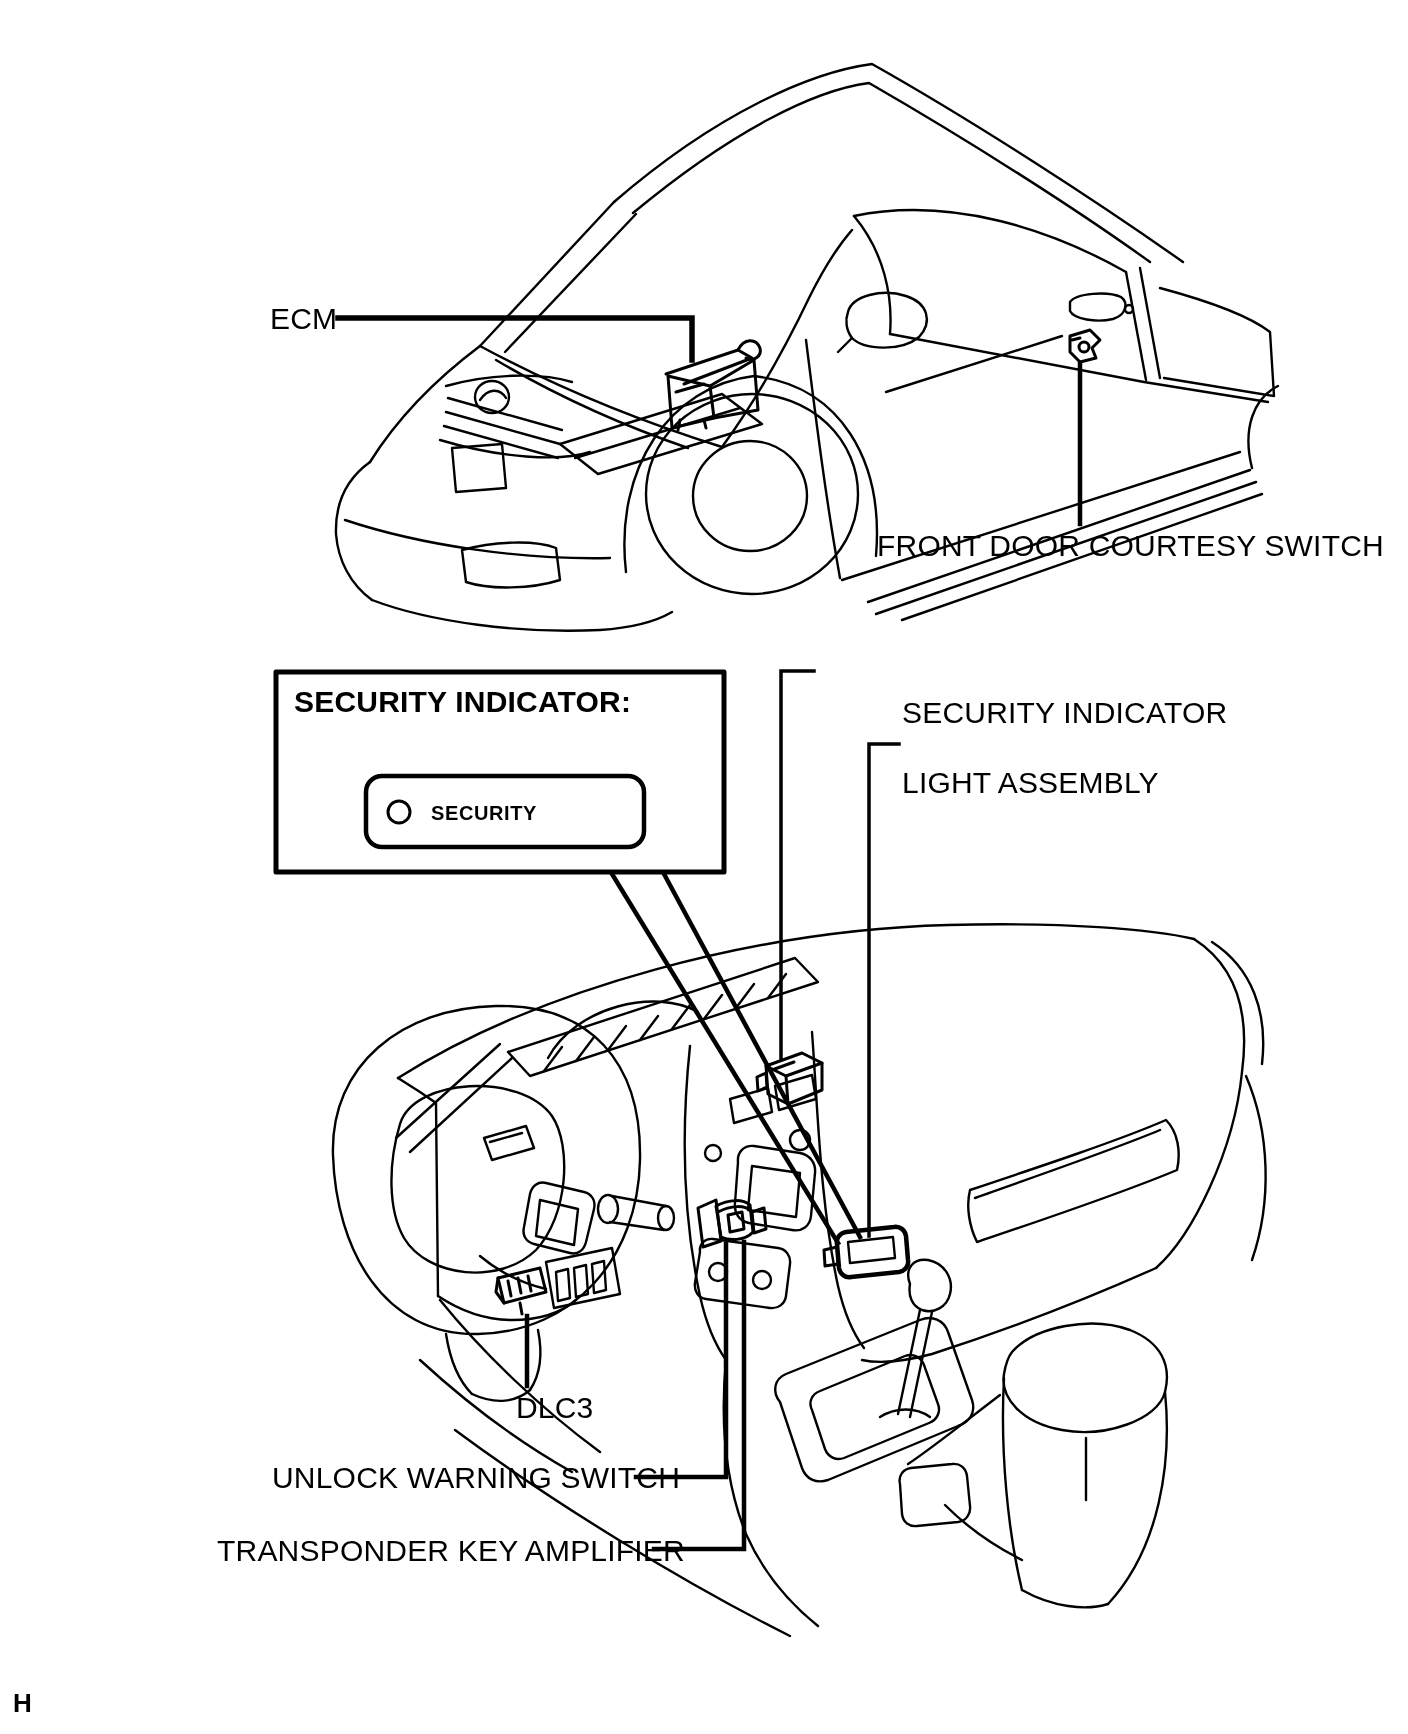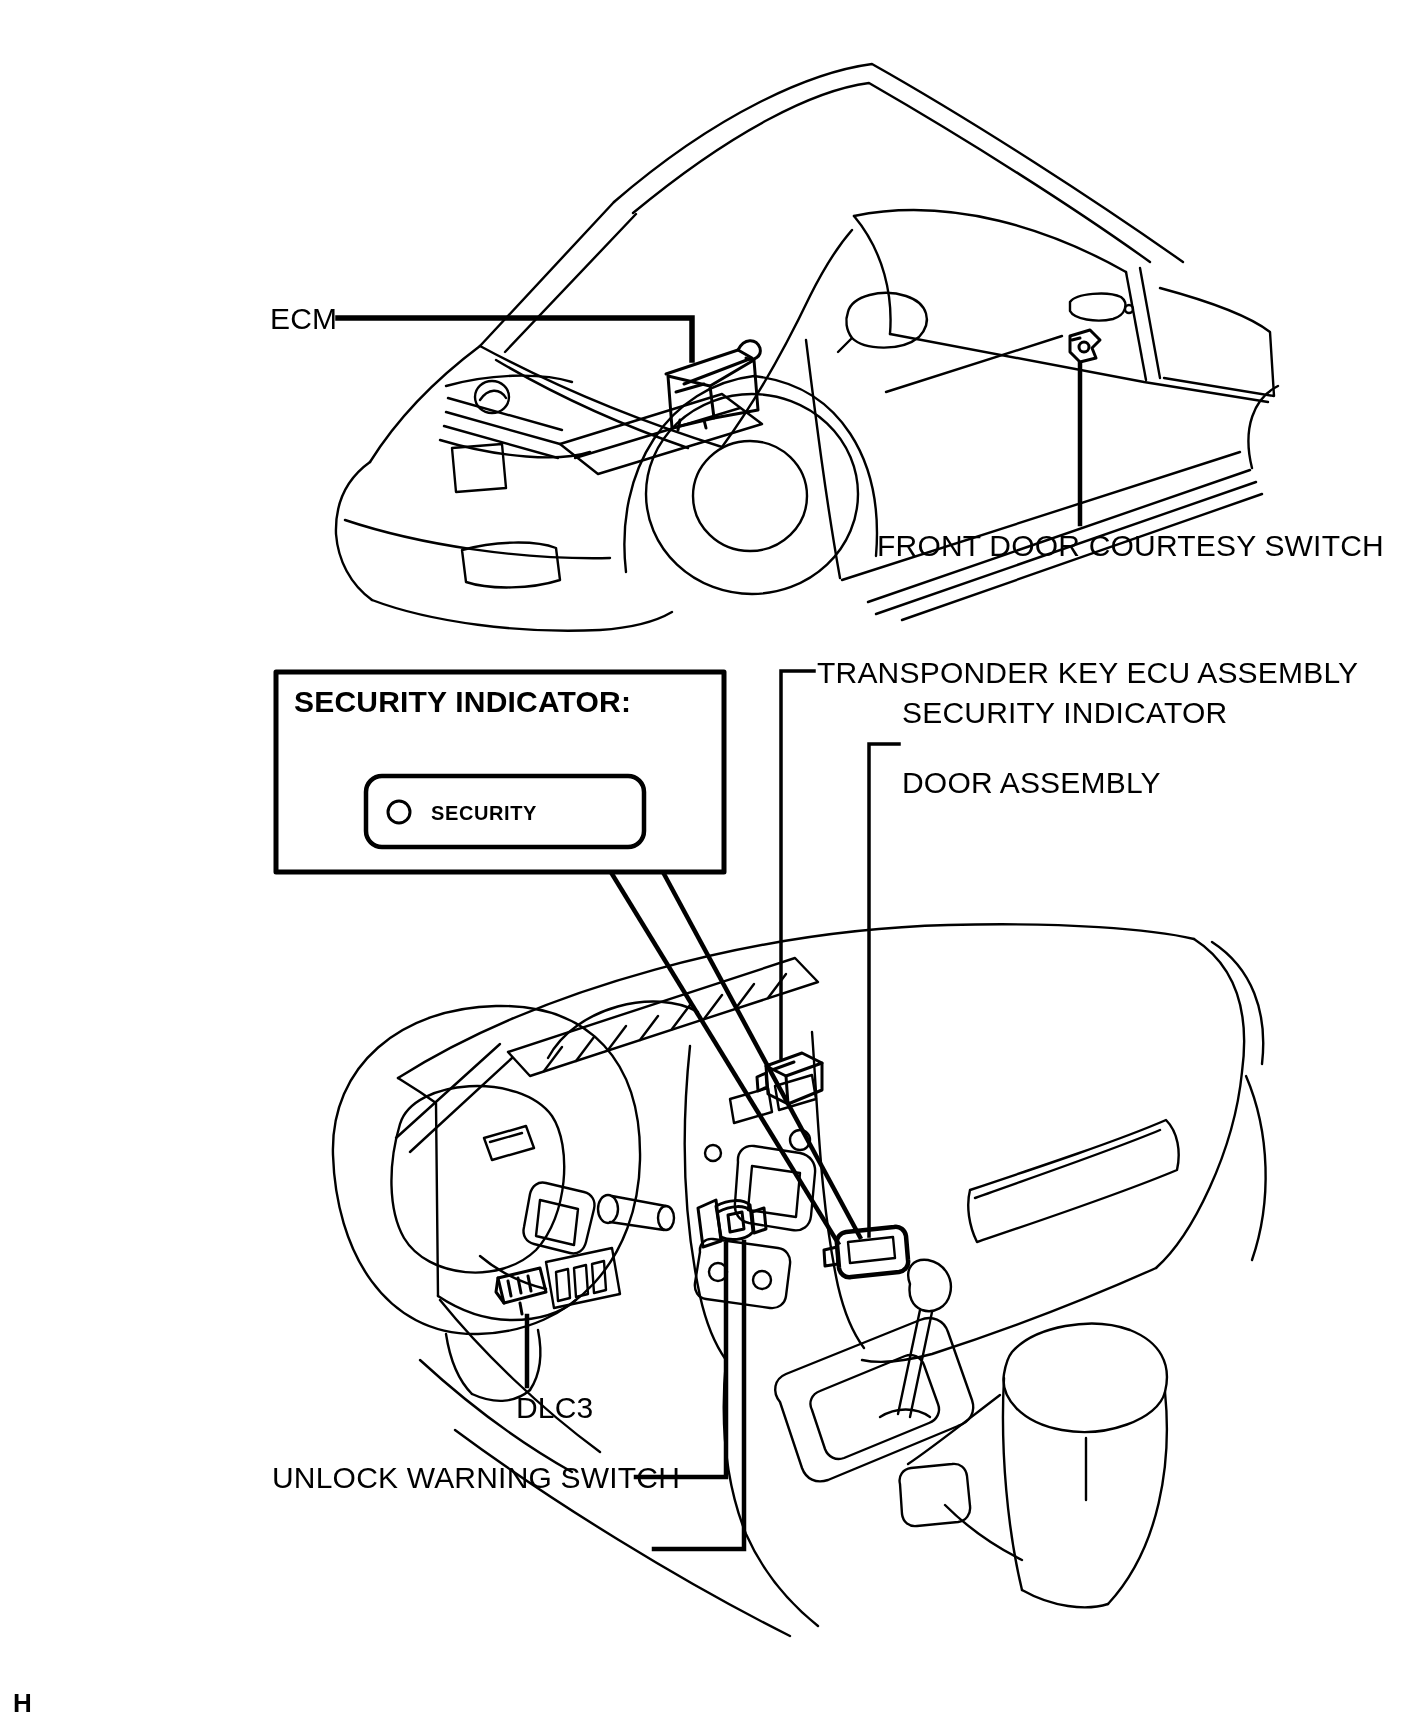--- a/index.html
+++ b/index.html
@@ -254,27 +254,27 @@
   </svg>
 
   <div class="label" style="left:270px;top:301px;">ECM</div>
 
   <div class="label" style="left:877px;top:528px;text-align:center;">FRONT DOOR COURTESY SWITCH</div>
 
   <div class="label" style="left:294px;top:684px;font-weight:bold;">SECURITY INDICATOR:</div>
 
   <div class="label-small" style="left:431px;top:802px;">SECURITY</div>
 
-  <div class="label" style="left:817px;top:655px;">TRANSPONDER KEY ECU ASSEMBLY</div>
 
   <div>
     <div class="label" style="left:902px;top:695px;">SECURITY INDICATOR</div>
-    <div class="label" style="left:902px;top:765px;">DOOR ASSEMBLY</div>
+    <div class="label" style="left:902px;top:765px;">LIGHT ASSEMBLY</div>
   </div>
 
   <div class="label" style="left:516px;top:1390px;">DLC3</div>
 
   <div class="label" style="left:272px;top:1460px;">UNLOCK WARNING SWITCH</div>
 
+  <div class="label" style="left:217px;top:1533px;">TRANSPONDER KEY AMPLIFIER</div>
 
   <div class="footer-mark" style="left:13px;top:1688px;">H</div>
 
 </div>
 
 </body></html>

